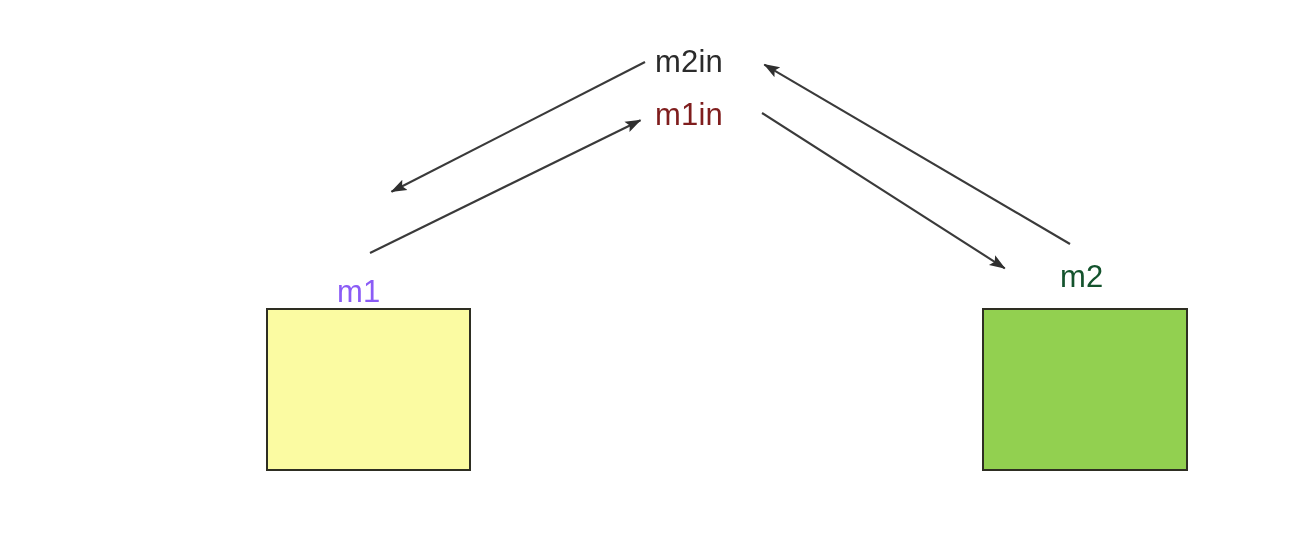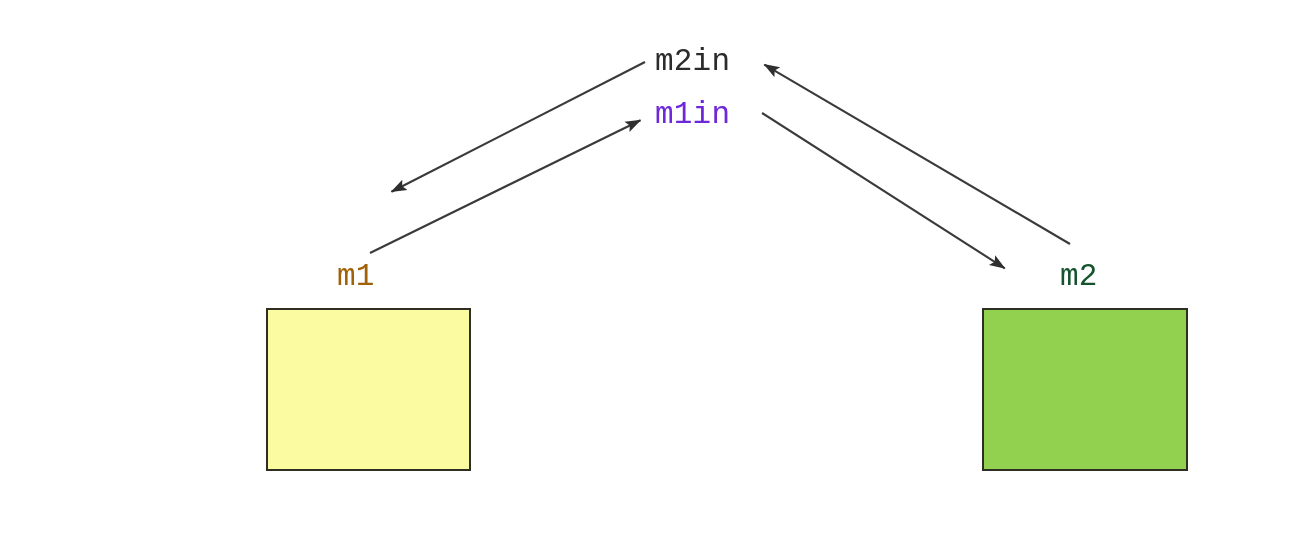--- a/index.html
+++ b/index.html
@@ -19,21 +19,21 @@
   }
   #arrow-layer {
     position: absolute;
     left: 0;
     top: 0;
     width: 1305px;
     height: 549px;
   }
   .node-label {
     position: absolute;
-    font-family: Liberation Mono, monospace;
+    font-family: Liberation Sans, sans-serif;
     font-size: 31px;
     line-height: 1;
     color: #2b2b2b;
     white-space: nowrap;
     letter-spacing: 0.2px;
   }
   #label-m2in { left: 655px; top: 46px; }
   #label-m1in { left: 655px; top: 99px; }
   #label-m1   { left: 337px; top: 261px; }
   #label-m2   { left: 1060px; top: 261px; }
@@ -72,23 +72,23 @@
 
     <line stroke="#3a3a3a" stroke-width="2.1" marker-end="url(#ah)" x1="370" y1="253" x2="640.5116619471911" y2="120.20336595319708"></line>
 
     <line stroke="#3a3a3a" stroke-width="2.1" marker-end="url(#ah)" x1="1070" y1="244" x2="764.3118148920116" y2="64.5314526140197"></line>
 
     <line stroke="#3a3a3a" stroke-width="2.1" marker-end="url(#ah)" x1="762" y1="113" x2="1004.7880237195435" y2="268.3056993833517"></line>
   </svg>
 
   <div class="node-label" id="label-m2in" style="color: rgb(43, 43, 43);">m2in</div>
 
-  <div class="node-label" id="label-m1in" style="color: #6d28d9;">m1in</div>
+  <div class="node-label" id="label-m1in" style="color: #7f1d1d;">m1in</div>
 
-  <div class="node-label" id="label-m1" style="color: #a16207;">m1</div>
+  <div class="node-label" id="label-m1" style="color: #8b5cf6; margin-top: 15px;">m1</div>
 
   <div class="node-label" id="label-m2" style="color: #14532d;">m2</div>
 
   <div class="box" id="box-m1" style="left: 266px; top: 308px; width: 205px; height: 163px; background: rgb(251, 251, 162); border-color: rgb(46, 46, 34);"></div>
 
   <div class="box" id="box-m2" style="left: 982px; top: 308px; width: 206px; height: 163px; background: rgb(146, 208, 80); border-color: rgb(46, 46, 34);"></div>
 
 </div>
 
 </body></html>

